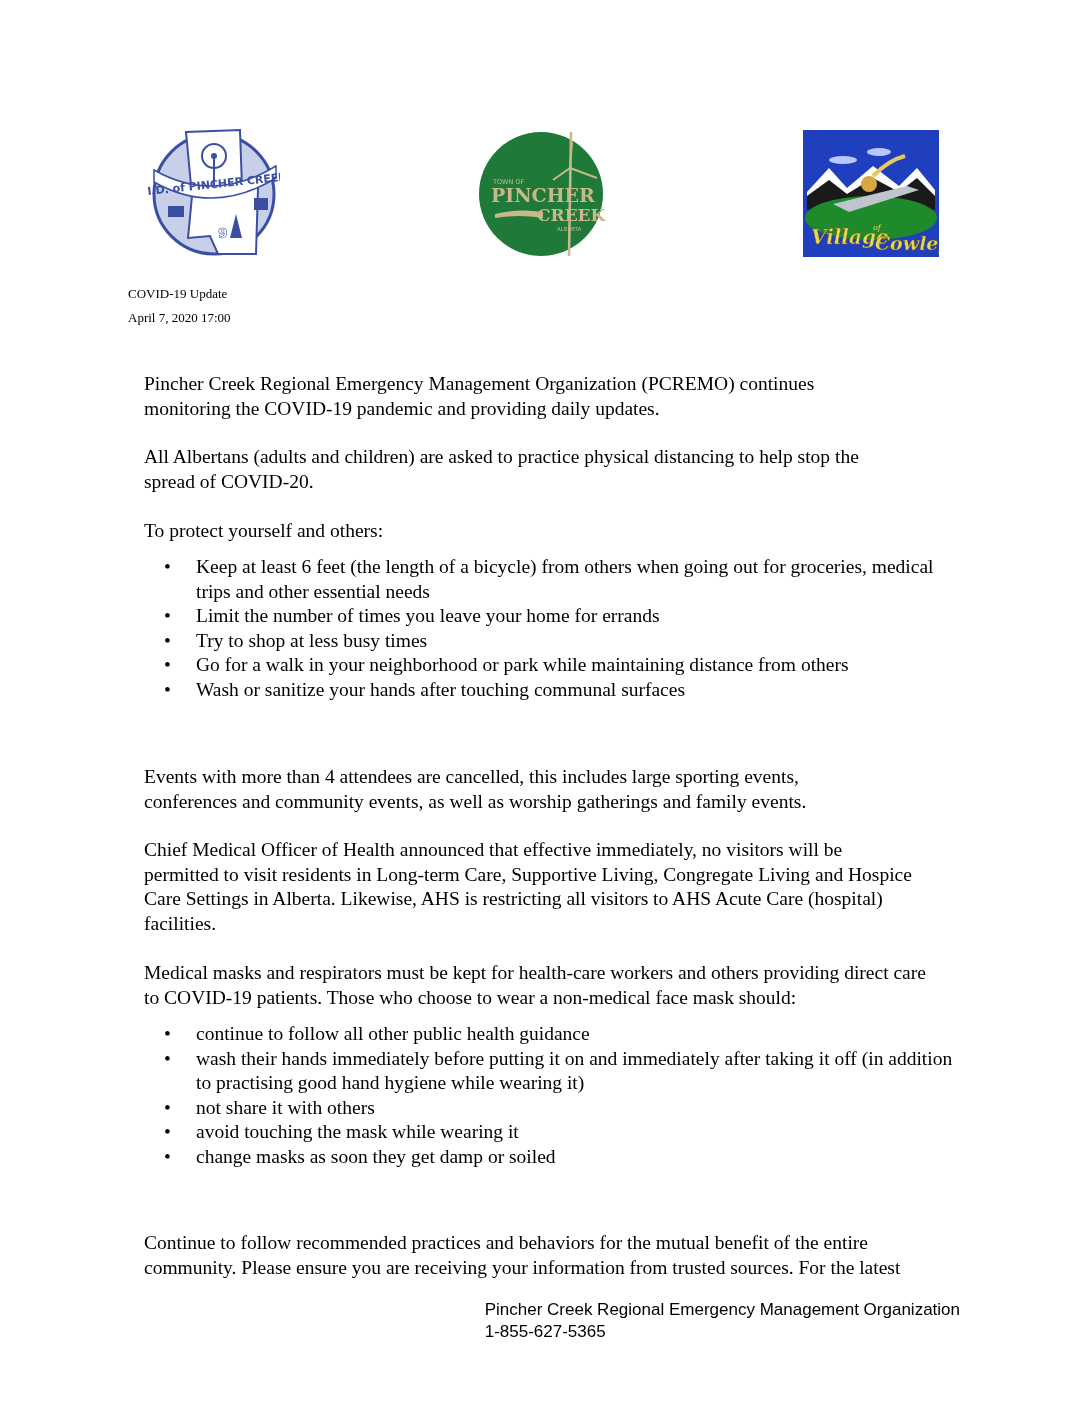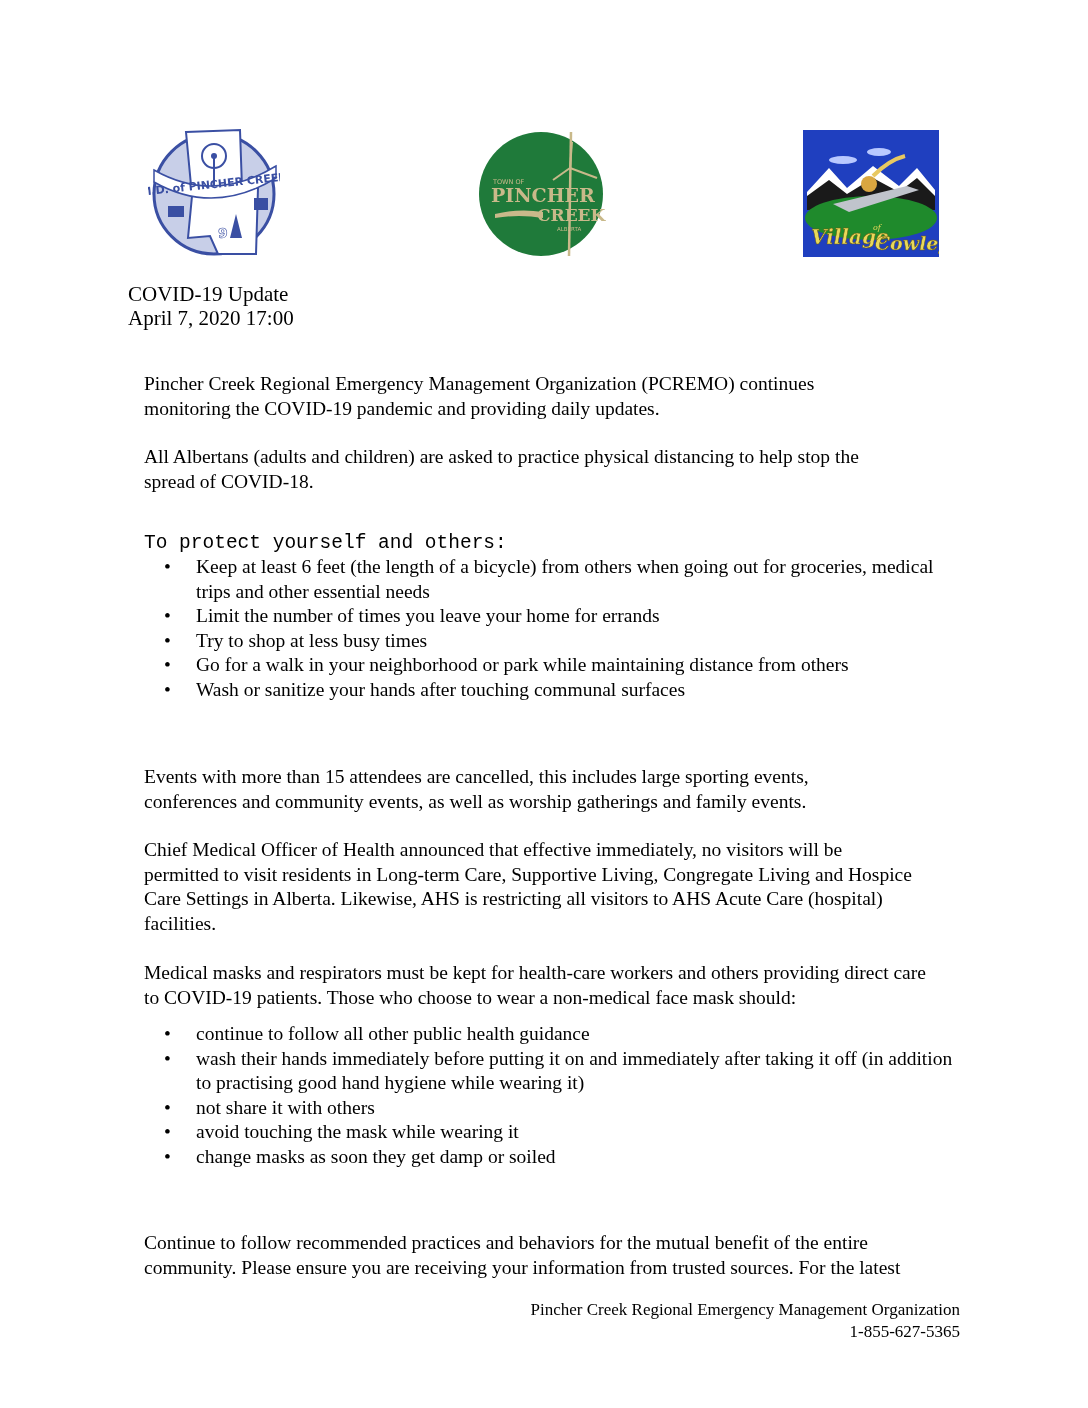--- a/index.html
+++ b/index.html
@@ -2,28 +2,28 @@
 <html><head>
 <meta charset="utf-8">
 <style>
   html, body { margin: 0; padding: 0; background: #ffffff; }
   body { width: 1088px; height: 1408px; position: relative; overflow: hidden;
          font-family: "Liberation Serif", "DejaVu Serif", serif; color: #000; }
   .logo { position: absolute; }
   #logo-md { left: 148px; top: 126px; width: 132px; height: 132px; }
   #logo-town { left: 477px; top: 128px; width: 130px; height: 130px; }
   #logo-cowley { left: 803px; top: 130px; width: 136px; height: 100px; }
-  .text { position: absolute; left: 128px; font-size: 21px; line-height: 24.5px; white-space: nowrap; }
+  .text { position: absolute; left: 128px; font-size: 13px; line-height: 24.5px; white-space: nowrap; }
   .para { position: absolute; left: 128px; width: 840px; font-size: 19.5px; line-height: 24.5px; }
   .para p { margin: 16px; }
   ul.bullets { position: absolute; left: 128px; width: 840px; margin: 4px; padding: 0; list-style: none;
                font-size: 19.5px; line-height: 24.5px; }
   ul.bullets li { position: relative; padding-left: 64px; }
   ul.bullets li::before { content: "\2022"; position: absolute; left: 32px; top: 0; }
-  .footer { position: absolute; right: 128px; text-align: right; font-family: Liberation Serif, serif;
+  .footer { position: absolute; right: 128px; text-align: left; font-family: Liberation Sans, sans-serif;
             font-size: 17px; line-height: 22px; }
 </style>
 </head>
 <body>
 
 <div class="logo" id="logo-md">
   <svg width="132" height="132" viewBox="0 0 132 132">
     <circle cx="66" cy="68" r="60" fill="#c8cfe8" stroke="#3a4fa3" stroke-width="3"></circle>
     <polygon points="38,6 92,4 94,62 110,62 108,128 70,128 62,110 40,112 44,70" fill="#ffffff" stroke="#3a4fa3" stroke-width="2"></polygon>
     <circle cx="66" cy="30" r="12" fill="#ffffff" stroke="#3a4fa3" stroke-width="2"></circle>
@@ -70,36 +70,36 @@
   </svg>
 </div>
 
 <div class="text" style="top:282px;">COVID-19 Update</div>
 <div class="text" style="top:306px;">April 7, 2020 17:00</div>
 
 <div class="para" style="top:356px; width:760px;">
     <p>Pincher Creek Regional Emergency Management Organization (PCREMO) continues monitoring the COVID-19 pandemic and providing daily updates.</p>
   </div>
 <div class="para" style="top:429px; width:800px;">
-    <p>All Albertans (adults and children) are asked to practice physical distancing to help stop the spread of COVID-18.</p>
+    <p>All Albertans (adults and children) are asked to practice physical distancing to help stop the spread of COVID-20.</p>
   </div>
-<div class="para" style="top:515px;font-family:Liberation Mono, monospace;">
+<div class="para" style="top:503px;">
     <p>To protect yourself and others:</p>
   </div>
 
 <ul class="bullets" style="top:551px; width:810px;">
   <li>Keep at least 6 feet (the length of a bicycle) from others when going out for groceries, medical trips and other essential needs</li>
   <li>Limit the number of times you leave your home for errands</li>
   <li>Try to shop at less busy times</li>
   <li>Go for a walk in your neighborhood or park while maintaining distance from others</li>
   <li>Wash or sanitize your hands after touching communal surfaces</li>
 </ul>
 
 <div class="para" style="top:749px; width:760px;">
-    <p>Events with more than 15 attendees are cancelled, this includes large sporting events, conferences and community events, as well as worship gatherings and family events.</p>
+    <p>Events with more than 4 attendees are cancelled, this includes large sporting events, conferences and community events, as well as worship gatherings and family events.</p>
   </div>
 <div class="para" style="top:822px; width:800px;">
     <p>Chief Medical Officer of Health announced that effective immediately, no visitors will be permitted to visit residents in Long-term Care, Supportive Living, Congregate Living and Hospice Care Settings in Alberta. Likewise, AHS is restricting all visitors to AHS Acute Care (hospital) facilities.</p>
   </div>
 <div class="para" style="top:945px; width:830px;">
     <p>Medical masks and respirators must be kept for health-care workers and others providing direct care to COVID-19 patients. Those who choose to wear a non-medical face mask should:</p>
   </div>
 
 <ul class="bullets" style="top:1018px; width:830px;">
   <li>continue to follow all other public health guidance</li>

